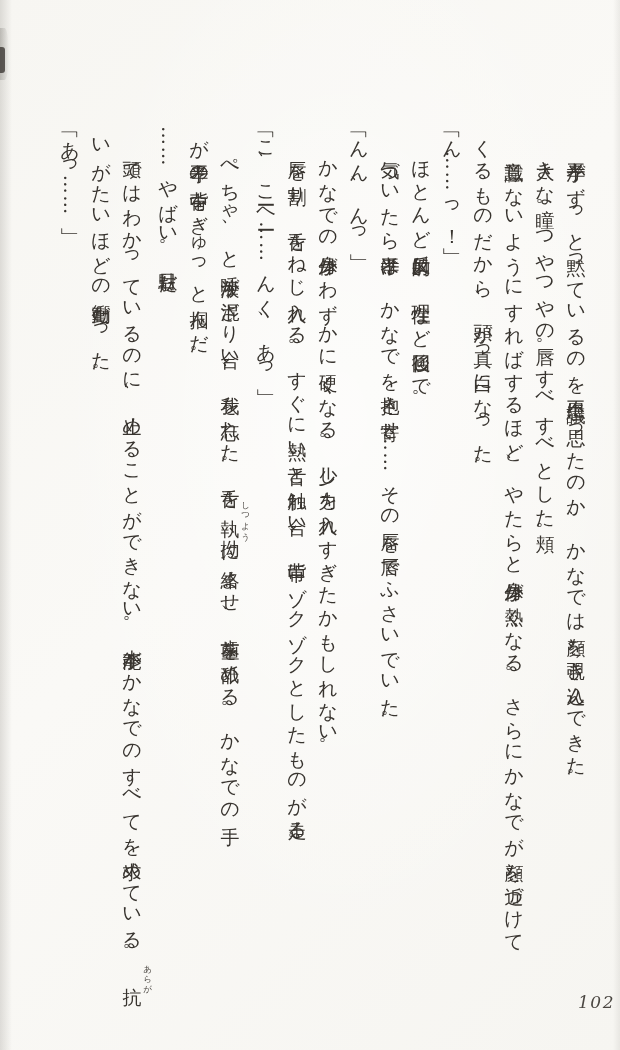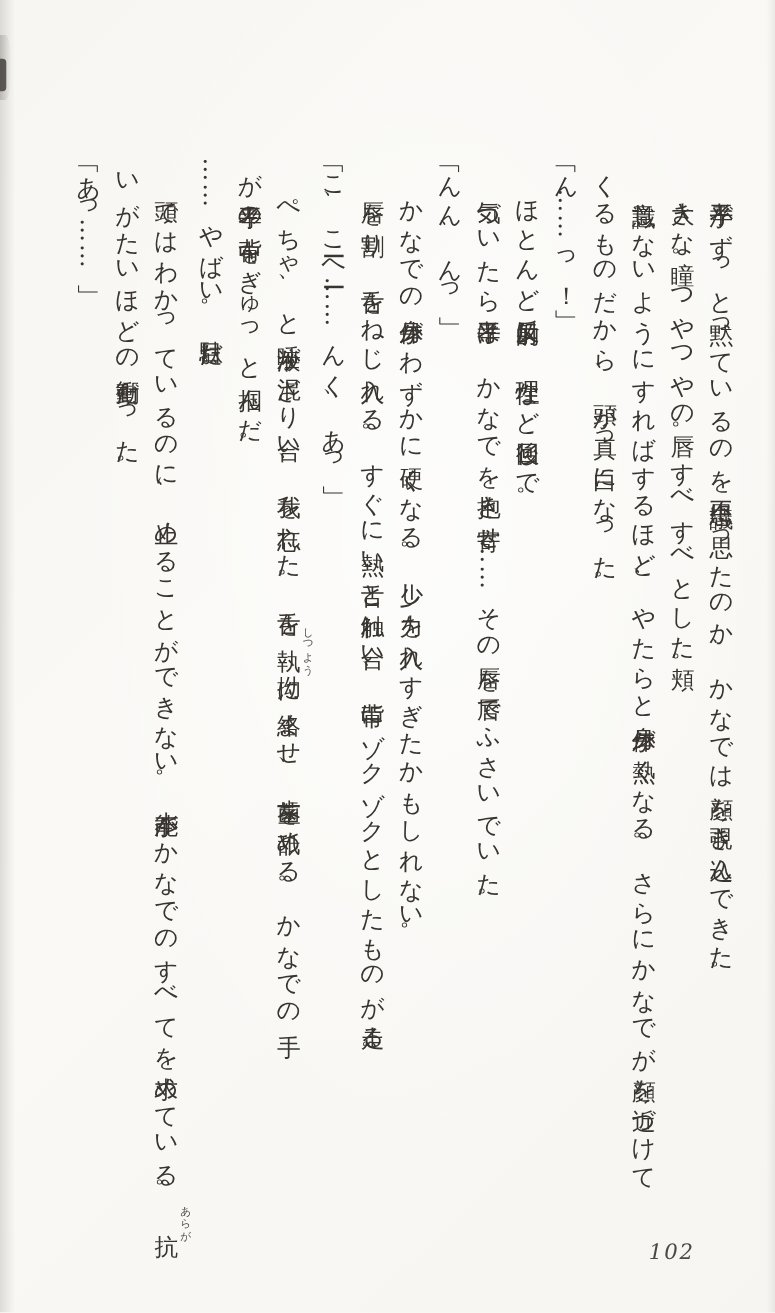--- a/index.html
+++ b/index.html
@@ -73,21 +73,21 @@
   }
   ruby { ruby-position: over; }
   ruby rt {
     font-size: 8.5px;
     letter-spacing: 0.5px;
     color: #4c4843;
     font-family: "DejaVu Serif", "Liberation Serif", serif;
   }
   .page-number {
     position: absolute;
-    left: 519px;
+    left: 578px;
     top: 992px;
     font-size: 17px;
     font-style: italic;
     letter-spacing: 1.5px;
     color: #4b4742;
   }
 </style>
 </head>
 <body>
 

